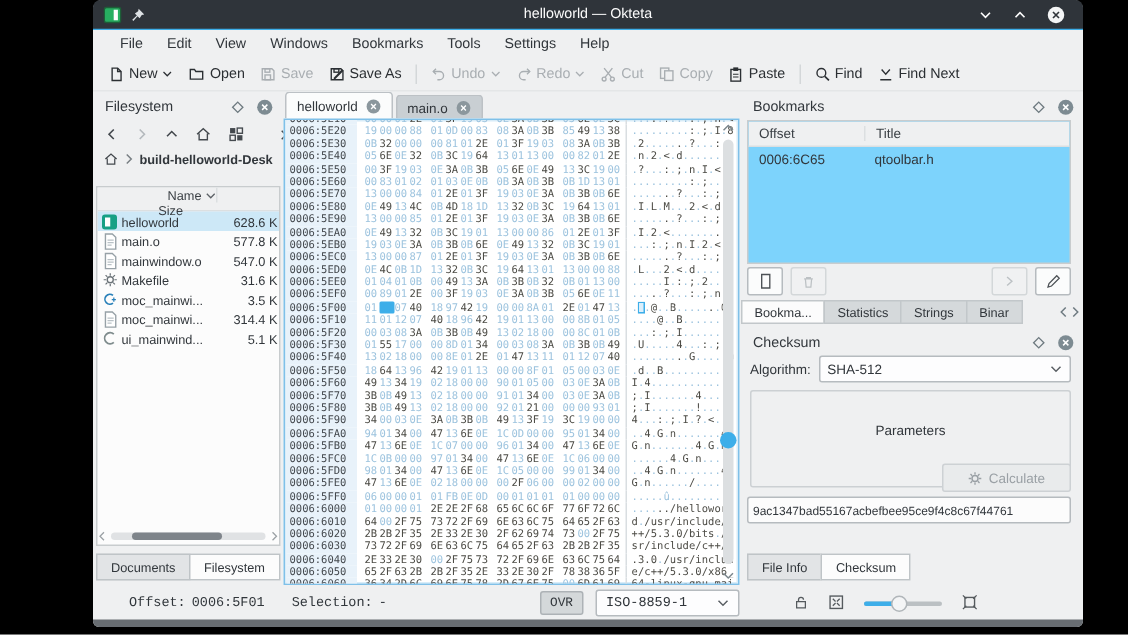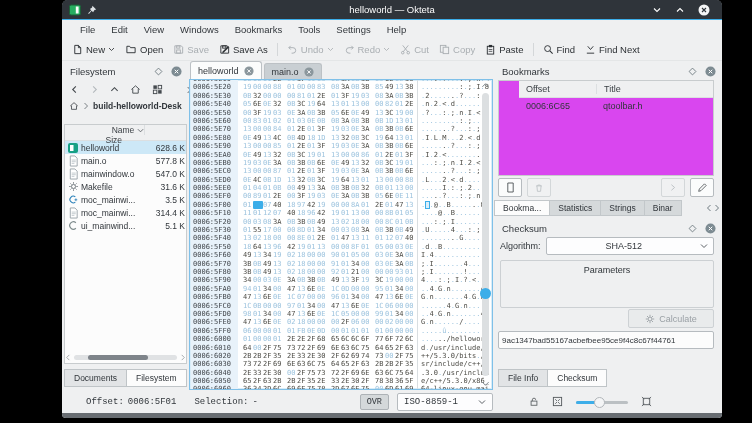--- a/index.html
+++ b/index.html
@@ -79,45 +79,45 @@
   .cd{color:#4c4b45;}
   .cb{color:#9cc3de;}
   .hb.cur{background:#3daee9;color:#3daee9;border-radius:1px;}
   .ha.cura{box-shadow:inset 0 0 0 1px #3daee9;background:#dbeffb;color:#dbeffb;}
   .vsb{position:absolute;top:0;bottom:0;right:0;width:13px;color:#7c878d;}
   .vsb .track{position:absolute;top:13px;bottom:13px;left:3px;width:7px;background:#dcdfe1;border-radius:4px;}
   .vsb .thumb{position:absolute;left:1px;top:208px;width:11px;height:11px;border-radius:50%;background:#3daee9;}
   .vsb .arr{position:absolute;left:2px;}
   
   .bm-table{position:absolute;left:4px;right:8px;top:19px;height:94px;border:1px solid #c8ccce;
-            background:#d946ef;font-size:9px;overflow:hidden;padding-left:20px;}
+            background:#7dd3fc;font-size:9px;overflow:hidden;}
   .bm-thead{display:flex;height:16px;align-items:center;background:#eff0f1;border-bottom:1px solid #dcdfe1;color:#3a3f44;}
   .bm-th-offset{width:70px;padding-left:7px;border-right:1px solid #dcdfe1;}
   .bm-th-title{flex:1;padding-left:7px;}
   .bm-row{display:flex;height:15px;align-items:center;}
   .bm-cell-offset{width:70px;padding-left:7px;}
   .bm-cell-title{flex:1;padding-left:7px;}
   .bm-toolbar{position:absolute;top:117px;left:4px;right:8px;display:flex;gap:5px;}
   .sbtn{width:22px;height:17px;border:1px solid #b6bbbf;border-radius:2px;background:#fbfcfc;
         display:flex;align-items:center;justify-content:center;color:#4d5256;}
   .sbtn.disabled{border-color:#d3d7d9;background:#f0f1f2;color:#bcc1c4;}
   .bm-toolbar .spacer{flex:1;}
   .tool-tabs{position:absolute;top:139px;left:0;right:0;height:16px;display:flex;align-items:stretch;
              font-size:8.5px;color:#31363b;}
   .ttab{padding:2px 8px;background:#d5d9db;border:1px solid #c2c7ca;margin-right:-1px;display:flex;align-items:center;}
   .ttab.selected{background:#fcfcfc;}
   .ttab-arrows{margin-left:auto;display:flex;align-items:center;gap:2px;padding-right:2px;color:#6e7a80;}
   
   .ck-algo{position:absolute;top:176px;left:6px;right:8px;display:flex;align-items:center;gap:5px;font-size:9px;}
   .combo{flex:1;height:16px;border:1px solid #b6bbbf;border-radius:2px;background:#fdfdfe;
          display:flex;align-items:center;padding:0 5px;gap:4px;}
-  .combo .lbl{flex:1;text-align:center;}
+  .combo .lbl{flex:1;}
   .combo .icon{color:#5c6166;}
   .ck-params{position:absolute;top:199px;left:6px;right:8px;height:42px;border:1px solid #ccd0d3;
-             border-radius:2px;font-size:9px;text-align:center;padding-top:4px;}
+             border-radius:2px;font-size:9px;text-align:center;padding-top:21px;}
   .ck-calc{position:absolute;top:248px;right:8px;height:17px;width:84px;border:1px solid #cdd1d4;
            border-radius:2px;background:#e9ebec;color:#9aa0a5;font-size:9px;
            display:flex;align-items:center;justify-content:center;gap:4px;}
   .ck-result{position:absolute;top:270px;left:4px;right:8px;height:16px;border:1px solid #b6bbbf;
              border-radius:2px;background:#fcfcfc;font-size:8px;display:flex;align-items:center;
              padding:0 3px;white-space:nowrap;overflow:hidden;}
   .rb-tabs{position:absolute;bottom:3px;left:4px;display:flex;font-size:8.5px;}
   
   .statusbar{position:absolute;left:16px;right:0;bottom:5px;height:23px;display:flex;align-items:center;
              font-size:9px;padding:0 8px;gap:4px;font-family:Liberation Mono, monospace;}

